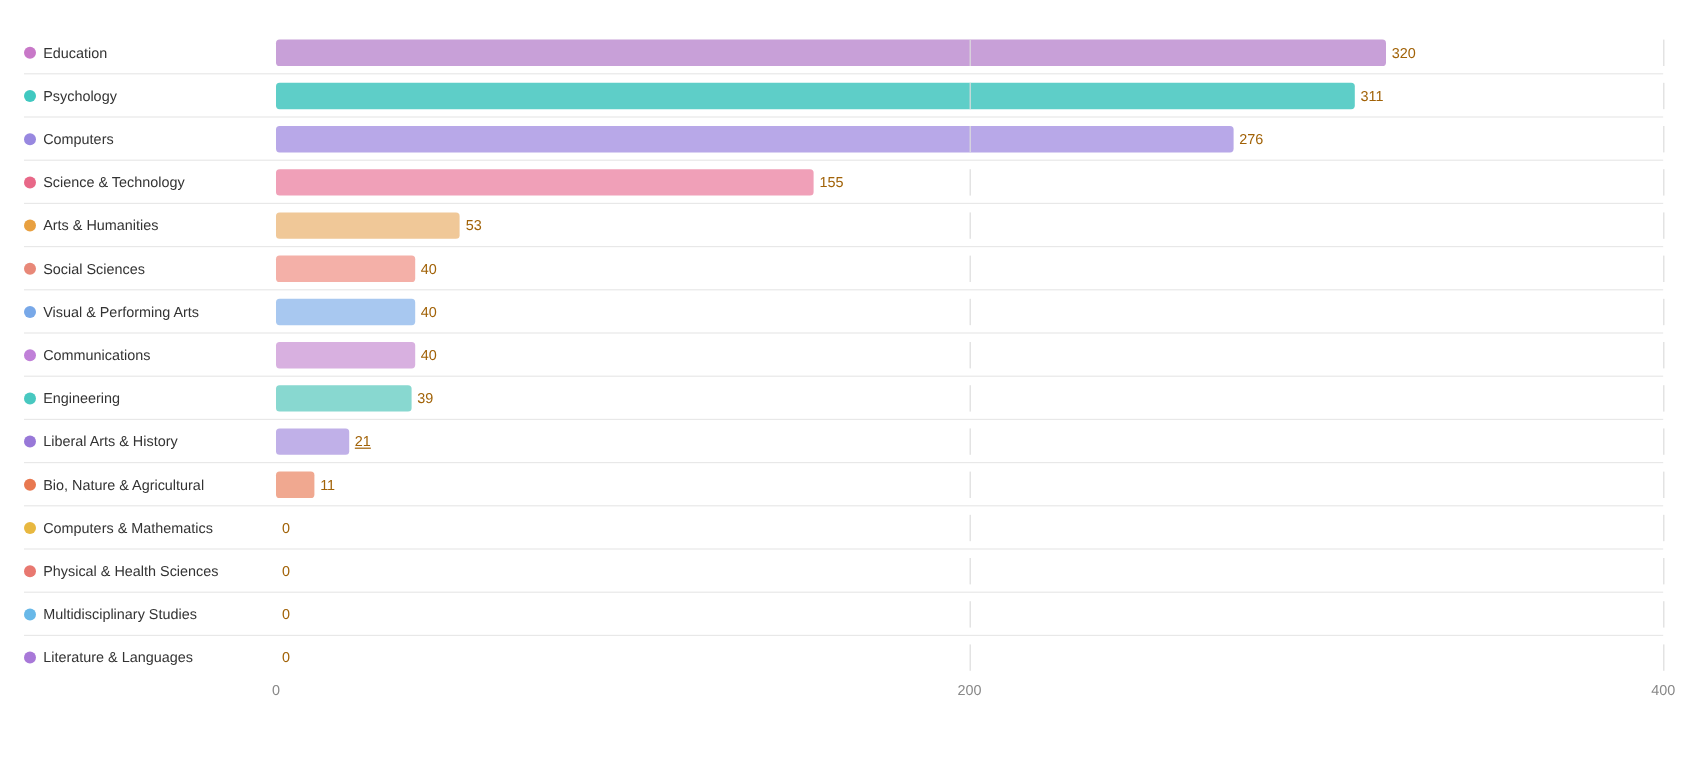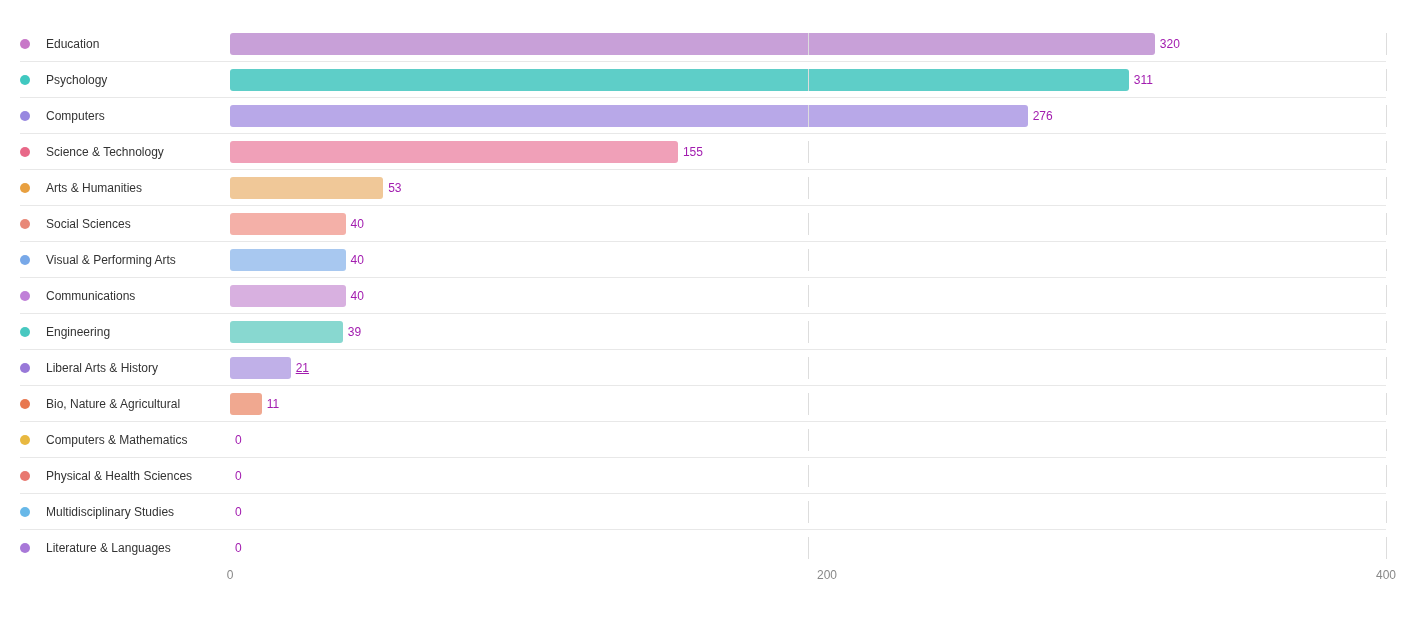--- a/index.html
+++ b/index.html
@@ -47,21 +47,21 @@
     .bar-row:last-child {
       border-bottom: none;
     }
     .bar-label {
       width: 210px;
       min-width: 210px;
       font-size: 12px;
       color: #333;
       display: flex;
       align-items: center;
-      gap: 16px;
+      gap: 6px;
       padding-right: 6px;
     }
     .label-dot {
       width: 10px;
       height: 10px;
       border-radius: 50%;
       flex-shrink: 0;
     }
     .bar-track {
       flex: 1;
@@ -72,21 +72,21 @@
     }
     .bar-fill {
       height: 22px;
       border-radius: 3px;
       position: relative;
     }
     .bar-value {
       position: absolute;
       left: calc(var(--bar-width) + 5px);
       font-size: 12px;
-      color: #a21caf;
+      color: #a16207;
       white-space: nowrap;
       top: 50%;
       transform: translateY(-50%);
     }
     .x-tick {
       font-size: 12px;
       color: #888;
       position: absolute;
       bottom: 6px;
       transform: translateX(-50%);
@@ -292,16 +292,16 @@
       <span class="bar-value" style="left:calc(0% + 5px);">0</span>
     <div style="position: absolute; left: 0%; top: 0px; bottom: 0px; width: 1px; background: transparent; pointer-events: none; z-index: 0;"></div>
           <div style="position: absolute; left: 50%; top: 0px; bottom: 0px; width: 1px; background: rgb(221, 221, 221); pointer-events: none; z-index: 0;"></div>
           <div style="position: absolute; left: 100%; top: 0px; bottom: 0px; width: 1px; background: rgb(221, 221, 221); pointer-events: none; z-index: 0;"></div>
         </div>
   </div>
     </div>
 
   <div style="position:relative; height:20px; margin-left:210px; margin-top:2px;" id="x-axis-container">
       <span class="x-tick" style="left: 0%;">0</span>
-      <span class="x-tick" style="left: 50%; margin-left: 19px;">200</span>
+      <span class="x-tick" style="left: 50%;">200</span>
       <span class="x-tick" style="left: 100%;">400</span>
     </div>
 </div>
 
 </body></html>

